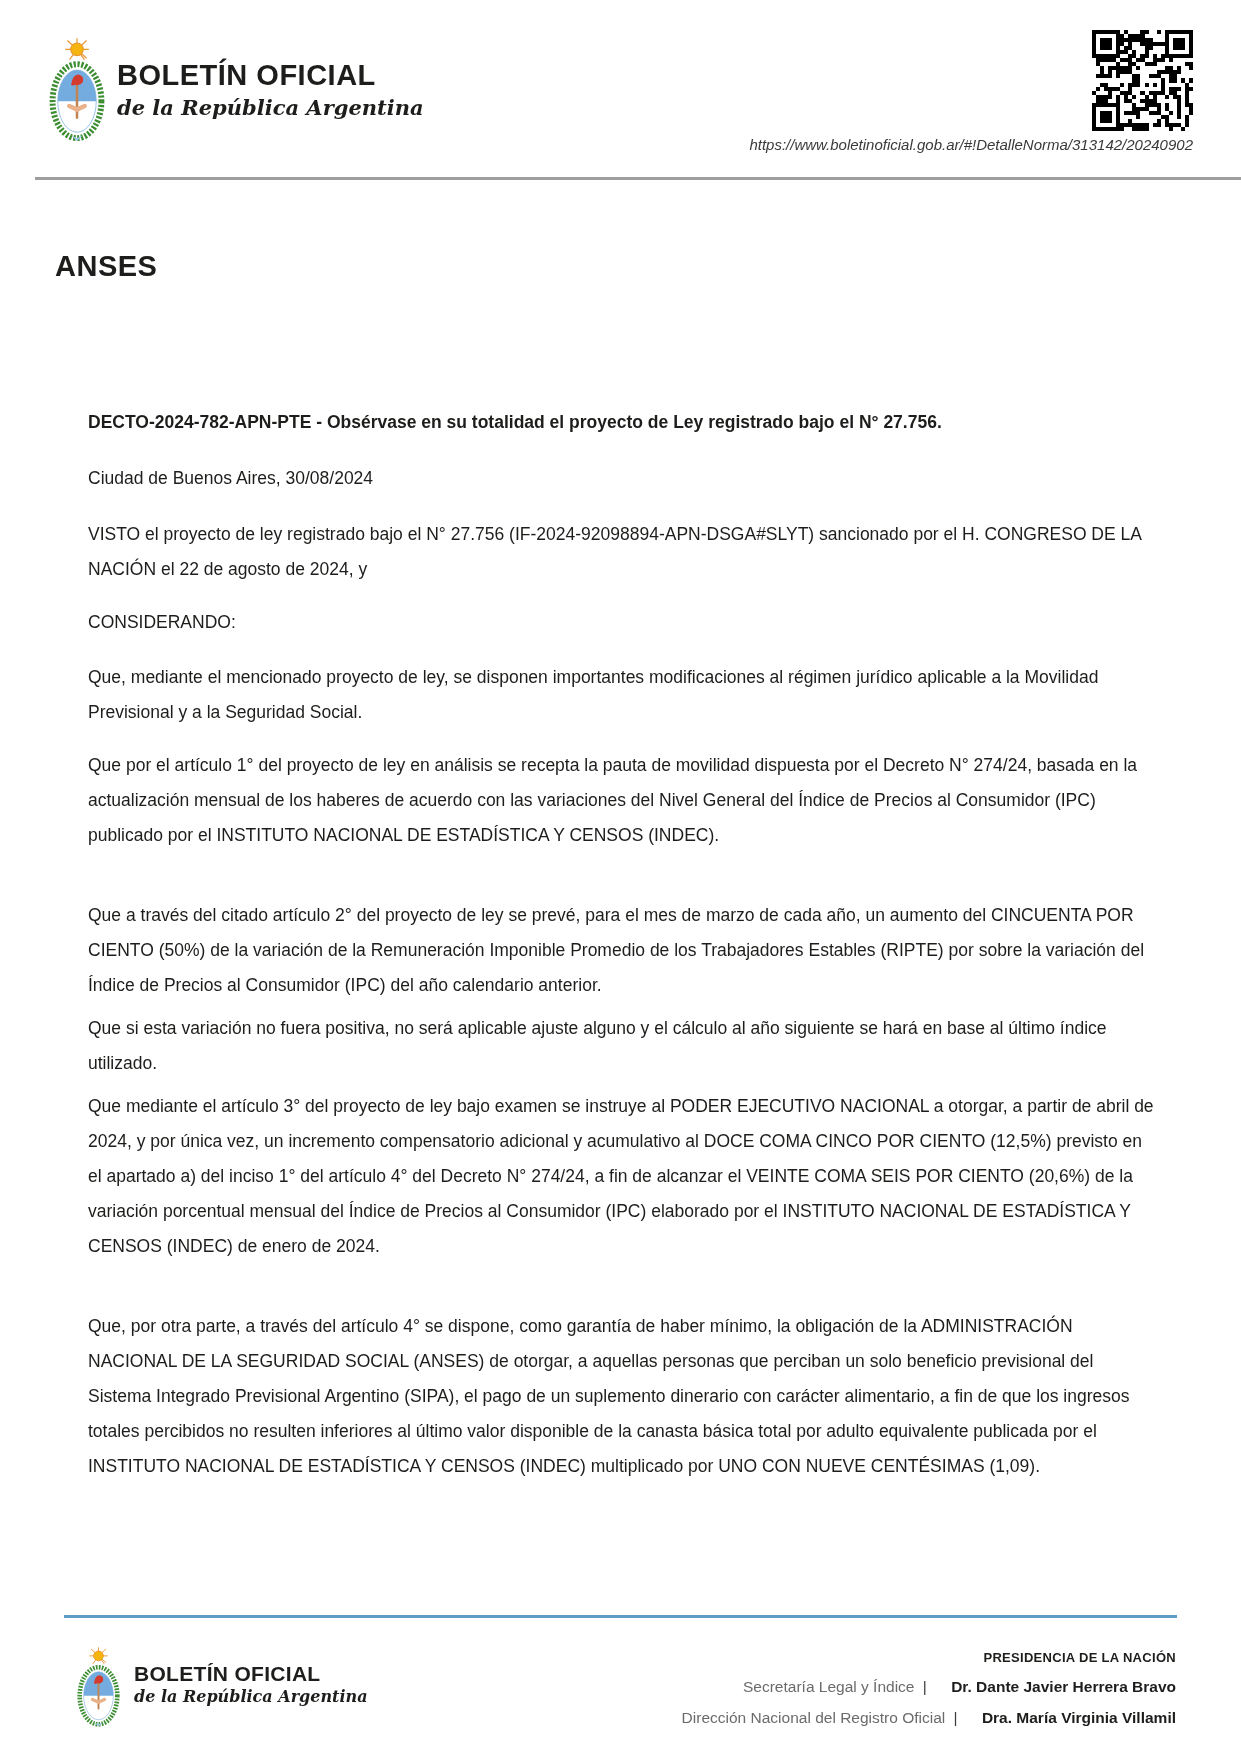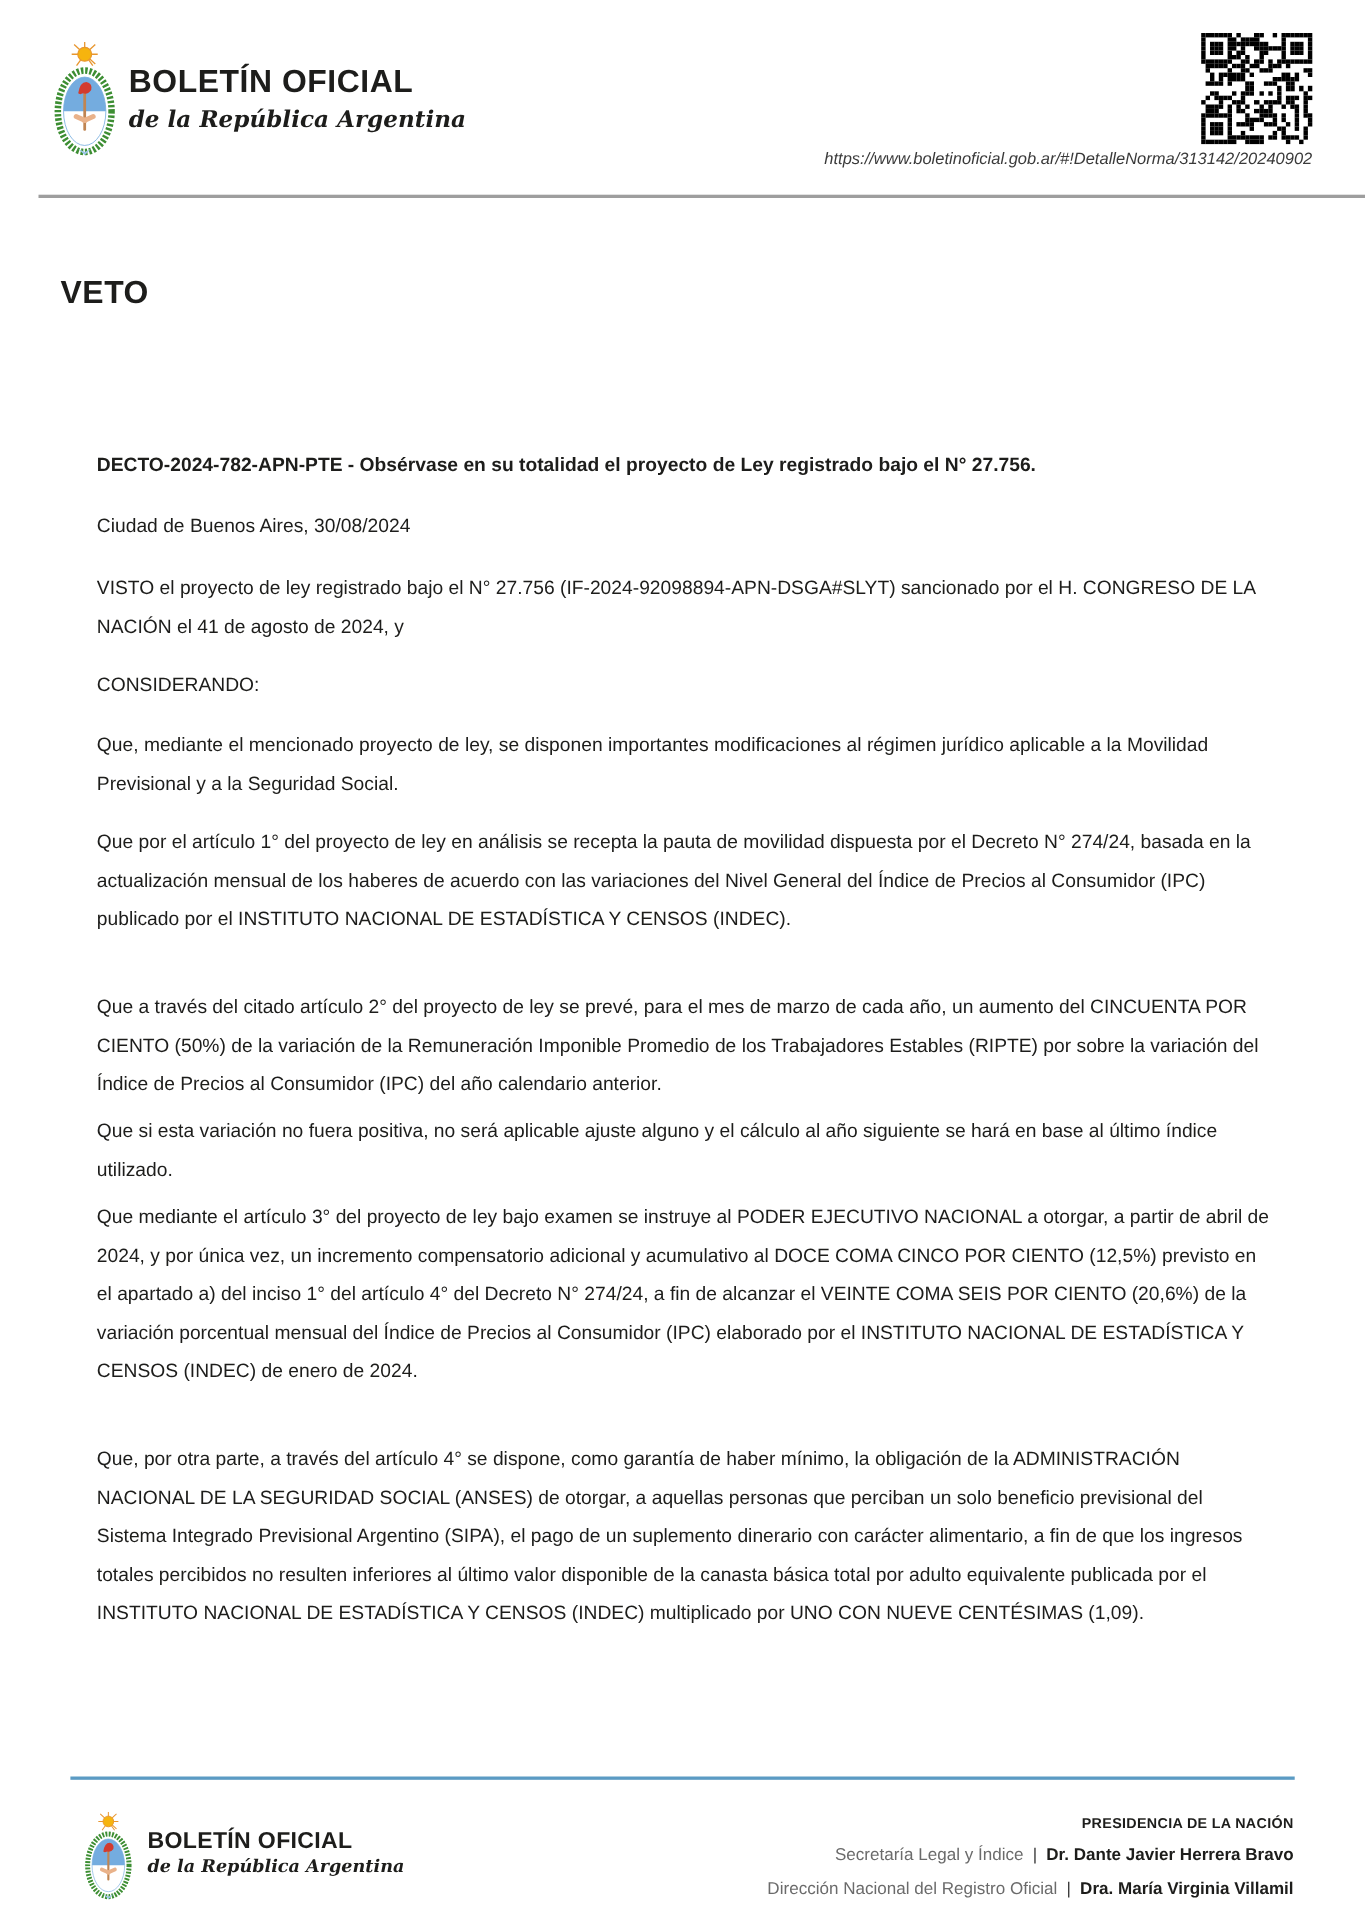--- a/index.html
+++ b/index.html
@@ -35,21 +35,21 @@
   .rule-bottom { position: absolute; left: 64px; top: 1615px; width: 1113px; height: 3px; background: #5b9bc4; }
   .escudo-footer { left: 70px; top: 1641px; width: 57px; height: 97px; }
   .brand-footer { position: absolute; left: 134px; top: 1662px; }
   .brand-footer .brand-title { font-size: 21px; letter-spacing: 0.3px; }
   .brand-footer .brand-subtitle { font-size: 16px; margin-top: 2px; }
   .footer-right { position: absolute; right: 65px; top: 1650px; text-align: right; }
   .presidency { font-size: 13px; font-weight: 700; letter-spacing: 0.3px; color: #1d1d1b; }
   .footer-line { margin-top: 13px; font-size: 15.5px; }
   .footer-line .label { color: #6b6b6b; font-weight: 400; }
   .footer-line .sep { color: #3a3a3a; padding: 0 4px; }
-  .footer-line .value { color: #1d1d1b; font-weight: 700; }
+  .footer-line .value { color: #1d1d1b; font-weight: 700; margin-left: 16px; }
 </style>
 </head>
 <body>
 
 <svg width="0" height="0" style="position:absolute">
   <symbol id="escudo" viewBox="0 0 100 150">
 
     <g stroke="#e8962e" stroke-width="1.6">
       <line x1="50" y1="16" x2="50" y2="1"></line>
         <line x1="50" y1="16" x2="63" y2="4"></line>
@@ -412,28 +412,28 @@
         <i style="grid-row:25;grid-column:14"></i>
         <i style="grid-row:25;grid-column:20"></i>
         <i style="grid-row:25;grid-column:23"></i>
       </div>
   </div>
 
   <div class="doc-url">https://www.boletinoficial.gob.ar/#!DetalleNorma/313142/20240902</div>
 
   <div class="rule-top"></div>
 
-  <div class="section-title">VETO</div>
+  <div class="section-title">ANSES</div>
 
 
   <div class="bodytext bold" style="top:405px">DECTO-2024-782-APN-PTE - Obsérvase en su totalidad el proyecto de Ley registrado bajo el N° 27.756.</div>
 
   <div class="bodytext" style="top:461px">Ciudad de Buenos Aires, 30/08/2024</div>
 
-  <p class="bodytext" style="top:517px">VISTO el proyecto de ley registrado bajo el N° 27.756 (IF-2024-92098894-APN-DSGA#SLYT) sancionado por el H. CONGRESO DE LA NACIÓN el 41 de agosto de 2024, y</p>
+  <p class="bodytext" style="top:517px">VISTO el proyecto de ley registrado bajo el N° 27.756 (IF-2024-92098894-APN-DSGA#SLYT) sancionado por el H. CONGRESO DE LA NACIÓN el 22 de agosto de 2024, y</p>
   <p class="bodytext" style="top:660px">Que, mediante el mencionado proyecto de ley, se disponen importantes modificaciones al régimen jurídico aplicable a la Movilidad Previsional y a la Seguridad Social.</p>
   <p class="bodytext" style="top:605px">CONSIDERANDO:</p>
   <p class="bodytext" style="top:748px">Que por el artículo 1° del proyecto de ley en análisis se recepta la pauta de movilidad dispuesta por el Decreto N° 274/24, basada en la actualización mensual de los haberes de acuerdo con las variaciones del Nivel General del Índice de Precios al Consumidor (IPC) publicado por el INSTITUTO NACIONAL DE ESTADÍSTICA Y CENSOS (INDEC).</p>
   <p class="bodytext" style="top:898px">Que a través del citado artículo 2° del proyecto de ley se prevé, para el mes de marzo de cada año, un aumento del CINCUENTA POR CIENTO (50%) de la variación de la Remuneración Imponible Promedio de los Trabajadores Estables (RIPTE) por sobre la variación del Índice de Precios al Consumidor (IPC) del año calendario anterior.</p>
   <p class="bodytext" style="top:1011px">Que si esta variación no fuera positiva, no será aplicable ajuste alguno y el cálculo al año siguiente se hará en base al último índice utilizado.</p>
   <p class="bodytext" style="top:1089px">Que mediante el artículo 3° del proyecto de ley bajo examen se instruye al PODER EJECUTIVO NACIONAL a otorgar, a partir de abril de 2024, y por única vez, un incremento compensatorio adicional y acumulativo al DOCE COMA CINCO POR CIENTO (12,5%) previsto en el apartado a) del inciso 1° del artículo 4° del Decreto N° 274/24, a fin de alcanzar el VEINTE COMA SEIS POR CIENTO (20,6%) de la variación porcentual mensual del Índice de Precios al Consumidor (IPC) elaborado por el INSTITUTO NACIONAL DE ESTADÍSTICA Y CENSOS (INDEC) de enero de 2024.</p>
   <p class="bodytext" style="top:1309px">Que, por otra parte, a través del artículo 4° se dispone, como garantía de haber mínimo, la obligación de la ADMINISTRACIÓN NACIONAL DE LA SEGURIDAD SOCIAL (ANSES) de otorgar, a aquellas personas que perciban un solo beneficio previsional del Sistema Integrado Previsional Argentino (SIPA), el pago de un suplemento dinerario con carácter alimentario, a fin de que los ingresos totales percibidos no resulten inferiores al último valor disponible de la canasta básica total por adulto equivalente publicada por el INSTITUTO NACIONAL DE ESTADÍSTICA Y CENSOS (INDEC) multiplicado por UNO CON NUEVE CENTÉSIMAS (1,09).</p>
 
 
   <div class="rule-bottom"></div>

